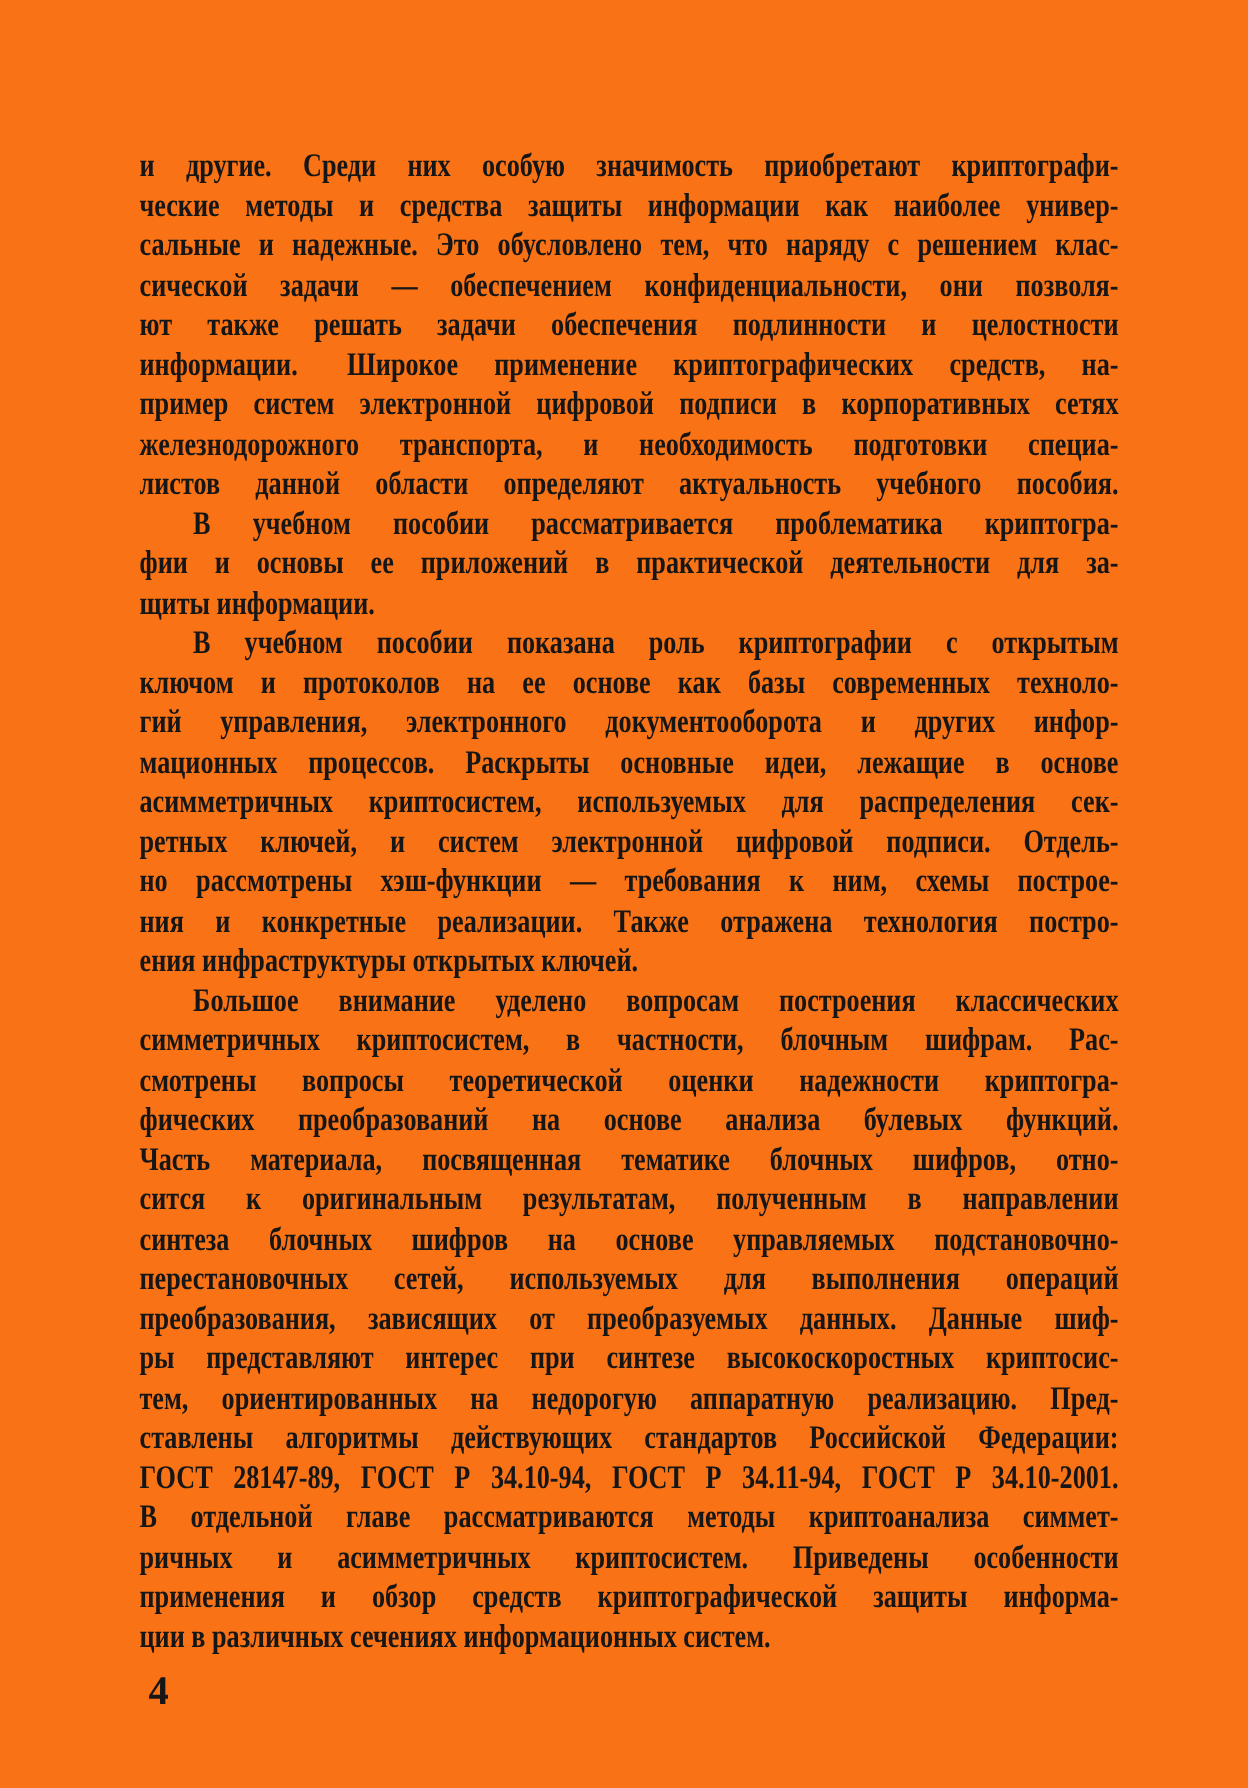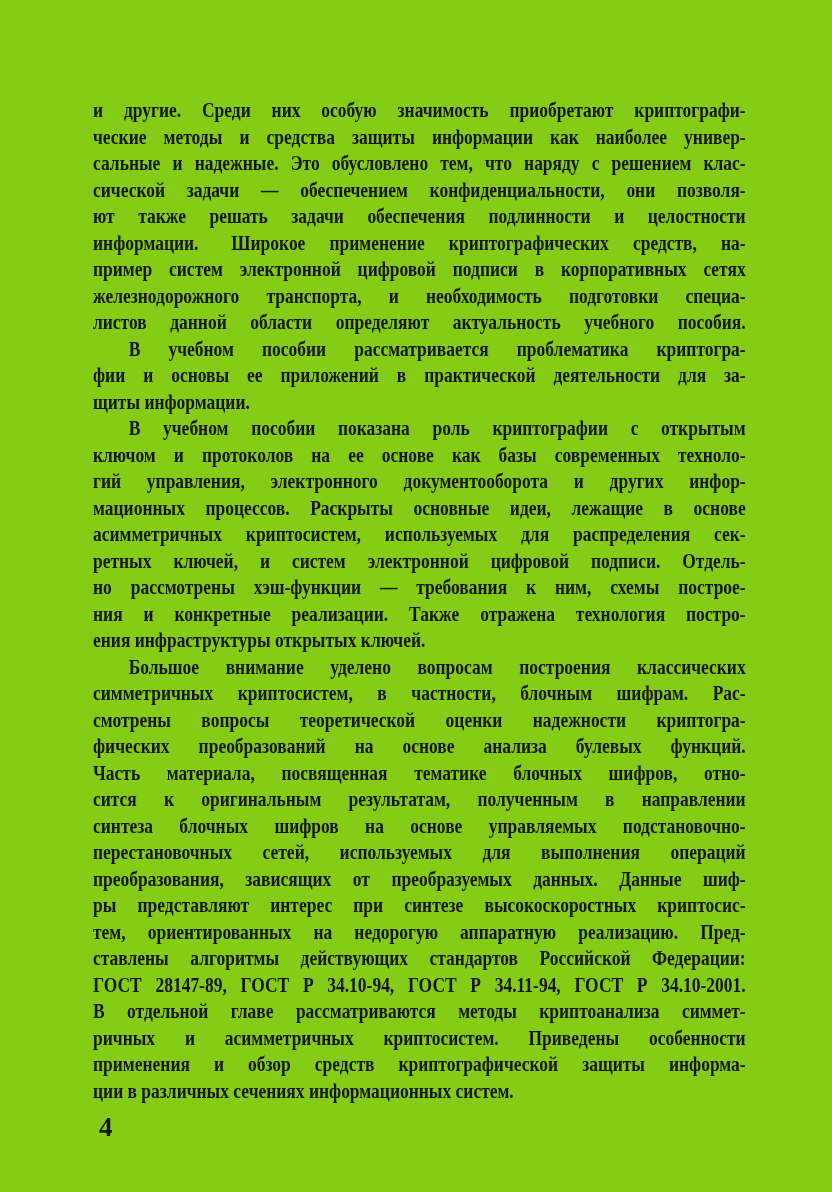--- a/index.html
+++ b/index.html
@@ -51,21 +51,21 @@
     top: 1112px;
     font-size: 27px;
     font-weight: bold;
     color: #1a1a1a;
     line-height: 30px;
   }
 </style>
 </head>
 <body>
 
-<div class="page" style="background: #84cc16;">
+<div class="page" style="background: #f97316;">
   <div class="text-block" style="color: rgb(22, 22, 22);">
       <div class="paragraph">
         <div class="line">и другие. Среди них особую значимость приобретают криптографи-</div>
         <div class="line">ческие методы и средства защиты информации как наиболее универ-</div>
         <div class="line">сальные и надежные. Это обусловлено тем, что наряду с решением клас-</div>
         <div class="line">сической задачи — обеспечением конфиденциальности, они позволя-</div>
         <div class="line">ют также решать задачи обеспечения подлинности и целостности</div>
         <div class="line">информации.  Широкое применение криптографических средств, на-</div>
         <div class="line">пример систем электронной цифровой подписи в корпоративных сетях</div>
         <div class="line">железнодорожного транспорта, и необходимость подготовки специа-</div>

